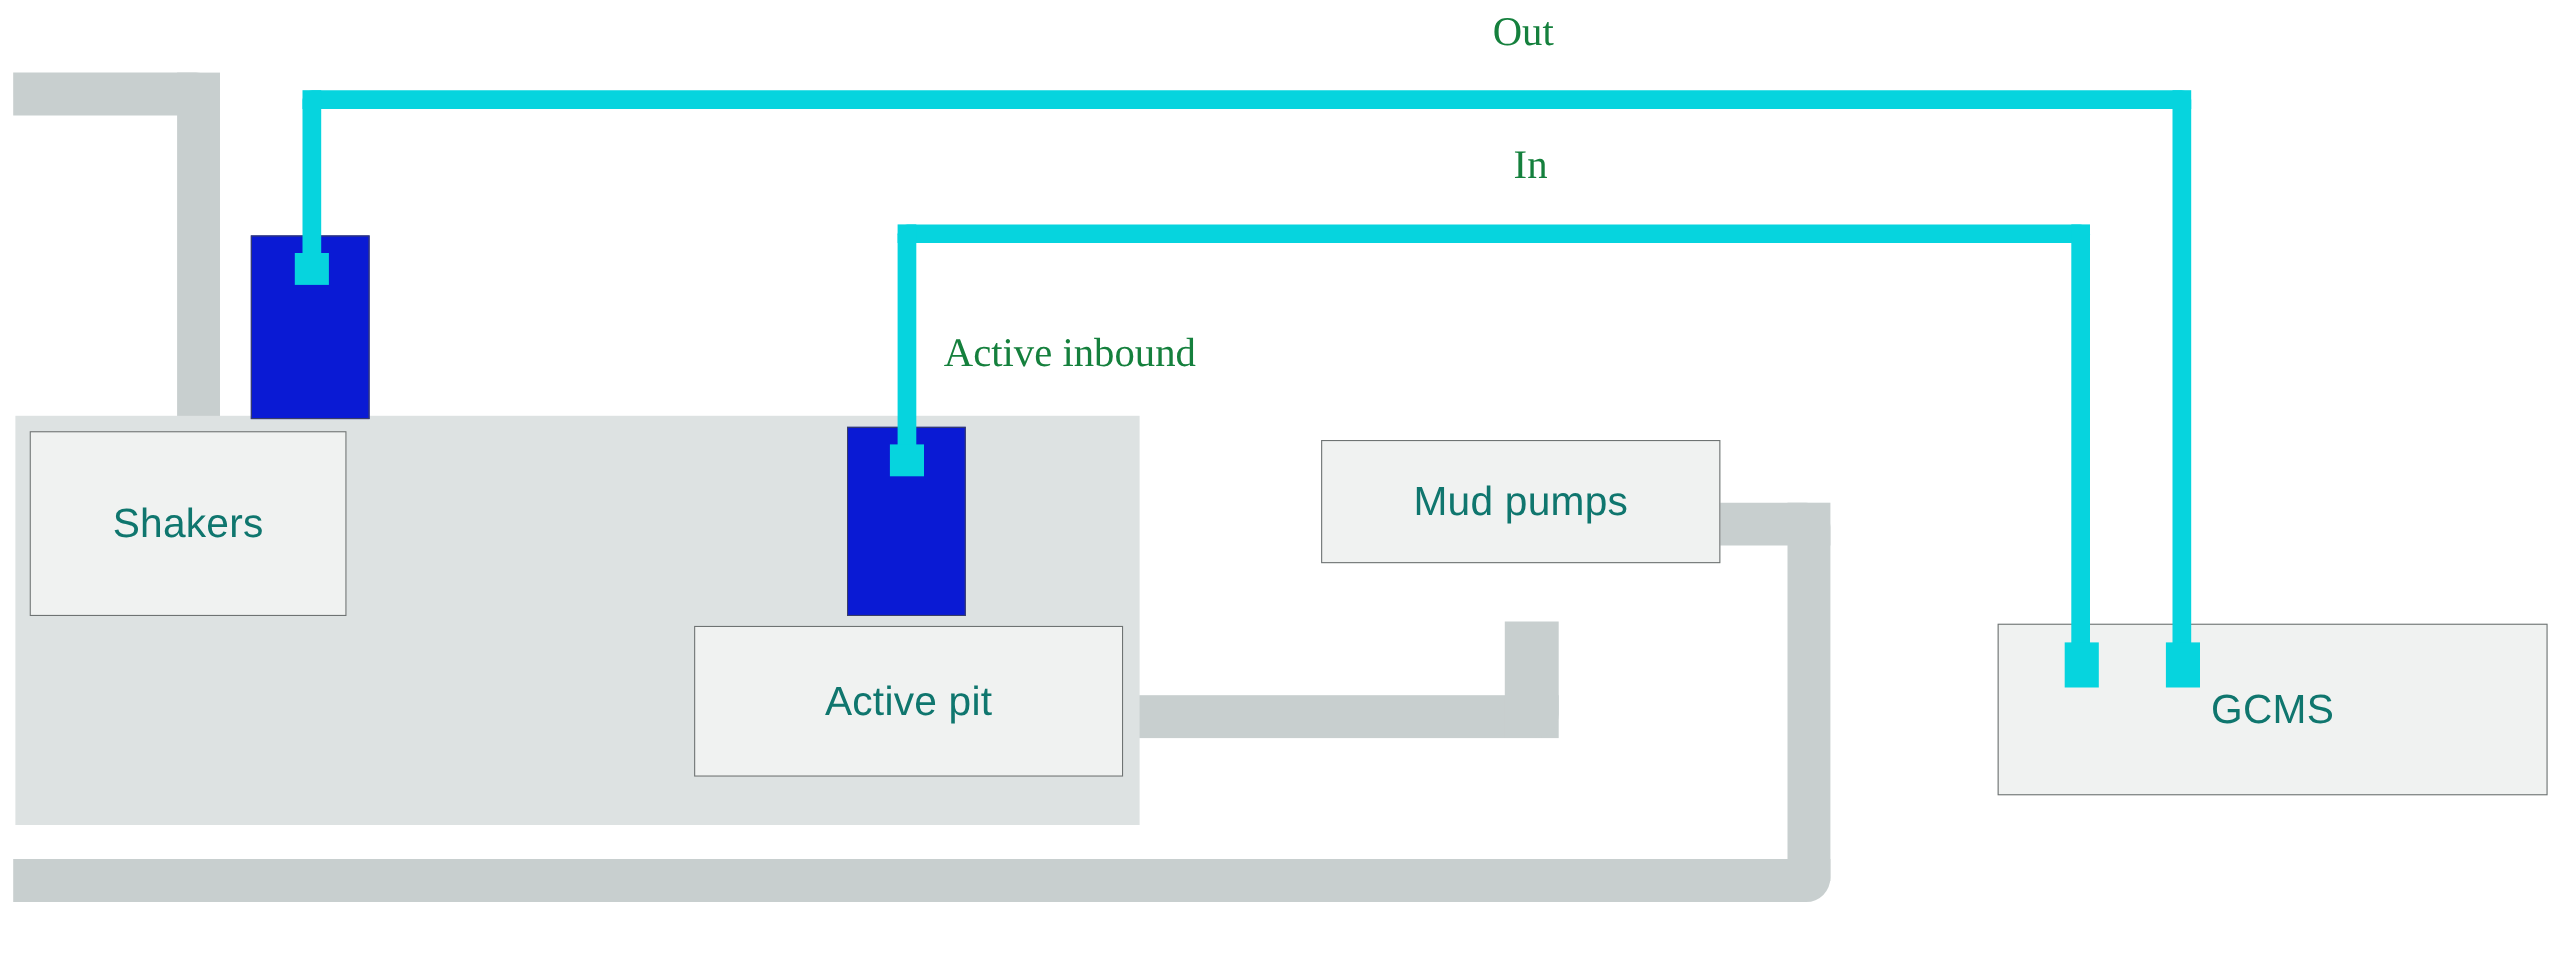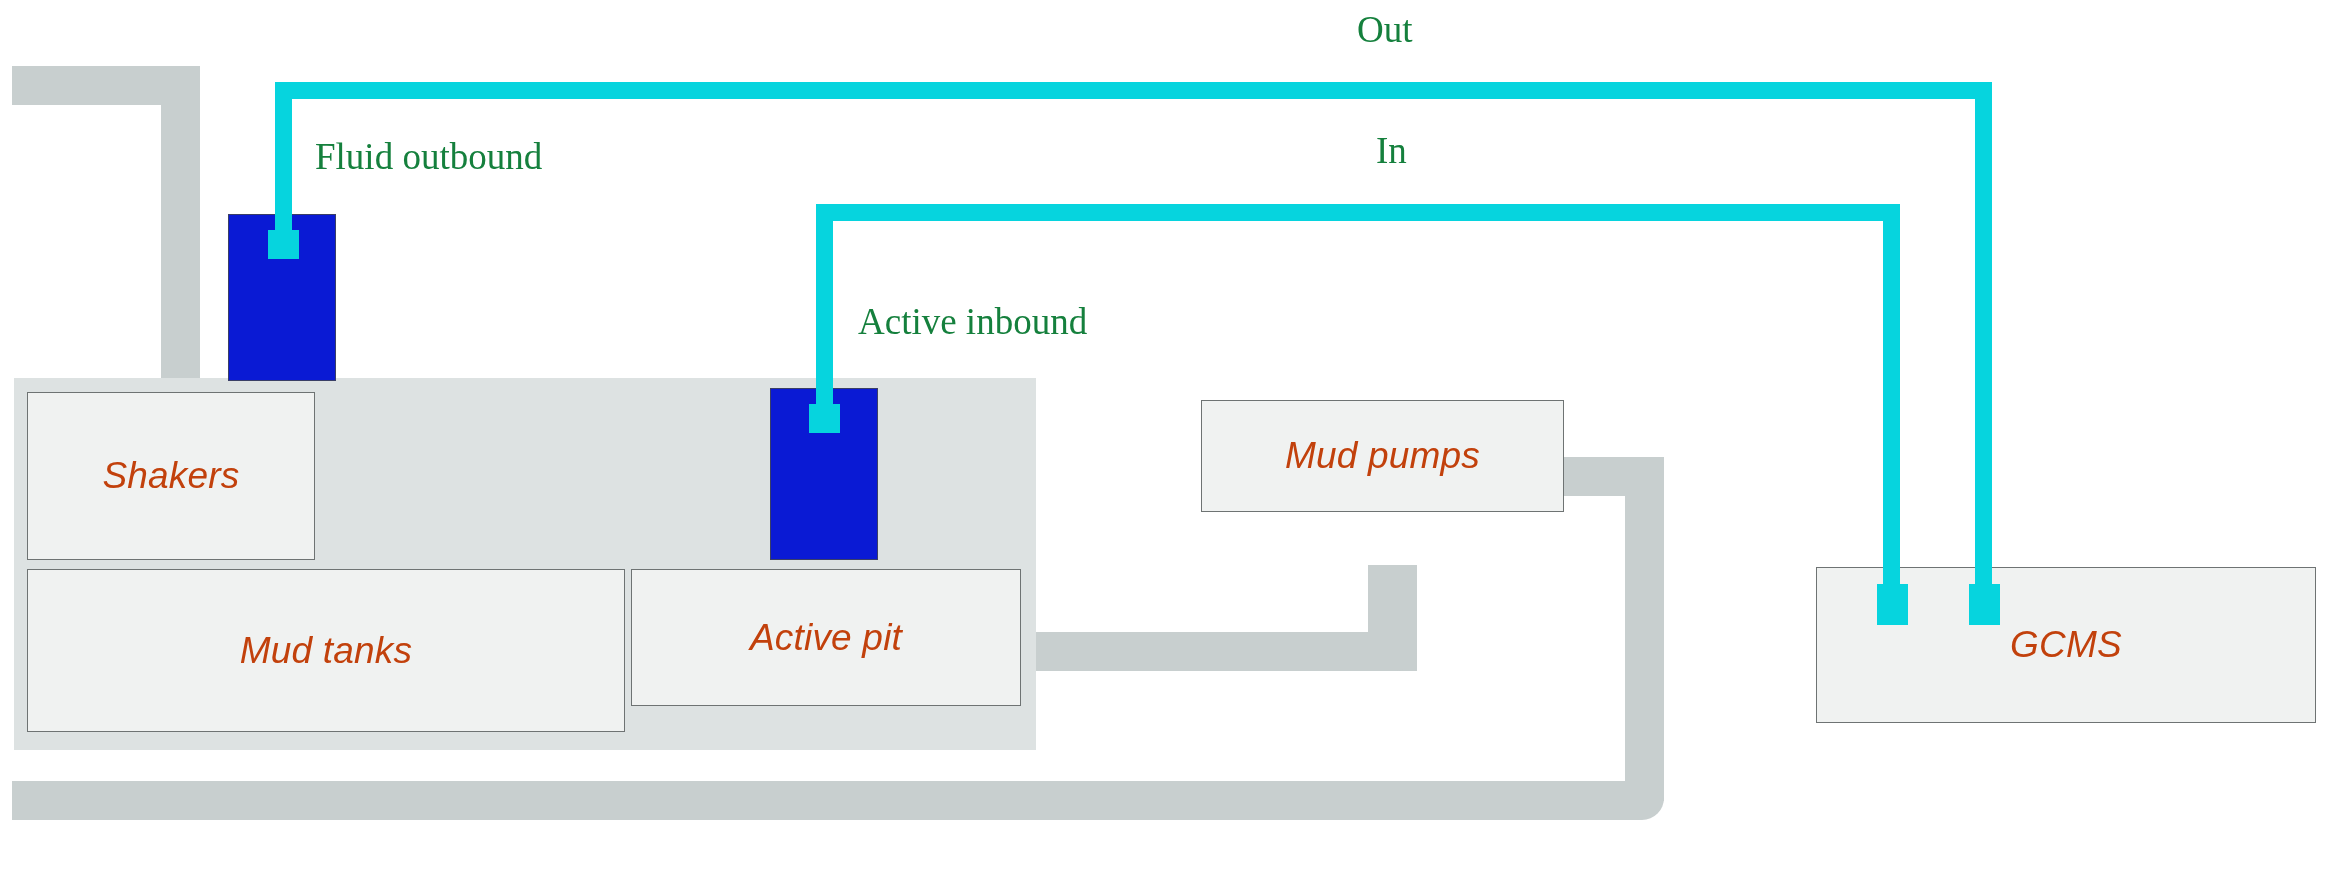--- a/index.html
+++ b/index.html
@@ -49,25 +49,24 @@
     position: absolute;
     background: #f0f2f1;
     border: 1.6px solid #6e7373;
     box-sizing: border-box;
     display: flex;
     align-items: center;
     justify-content: center;
   }
   .eq-box > span {
     font-size: 37px;
-    color: #c2410c;
+    color: #0f766e;
     font-family: "Liberation Sans", sans-serif;
     letter-spacing: 0.2px;
     white-space: nowrap;
-    font-style: italic;
   }
 
   
   .blue-vessel {
     position: absolute;
     background: #0a1ad4;
     border: 1.4px solid #3a3f66;
     box-sizing: border-box;
   }
 
@@ -94,23 +93,20 @@
   <div class="gpipe round-tr" style="left:1544px; top:457px; width:120px; height:39px;"></div>
   <div class="gpipe" style="left:1625px; top:457px; width:39px; height:344px;"></div>
   <div class="gpipe round-br" style="left:12px; top:781px; width:1652px; height:39px;"></div>
 
   <div class="plant-area" style="left:14px; top:378px; width:1022px; height:372px;"></div>
 
   <div class="eq-box" style="left:27px; top:392px; width:288px; height:168px;">
     <span>Shakers</span>
   </div>
 
-  <div class="eq-box" style="left:27px; top:569px; width:598px; height:163px;">
-    <span>Mud tanks</span>
-  </div>
 
   <div class="eq-box" style="left:631px; top:569px; width:390px; height:137px;">
     <span>Active pit</span>
   </div>
 
   <div class="eq-box" style="left:1201px; top:400px; width:363px; height:112px;">
     <span>Mud pumps</span>
   </div>
 
   <div class="eq-box" style="left:1816px; top:567px; width:500px; height:156px;">
@@ -130,17 +126,16 @@
   <div class="cpipe r-tl r-tr" style="left:816px; top:204px; width:1084px; height:17px;"></div>
   <div class="cpipe" style="left:816px; top:204px; width:17px; height:208px;"></div>
   <div class="cpipe" style="left:1883px; top:204px; width:17px; height:386px;"></div>
   <div class="cport" style="left:809px; top:404px; width:31px; height:29px;"></div>
   <div class="cport" style="left:1877px; top:584px; width:31px; height:41px;"></div>
 
   <div class="flabel" style="left:1357px; top:8px;">Out</div>
 
   <div class="flabel" style="left:1376px; top:129px;">In</div>
 
-  <div class="flabel" style="left:315px; top:135px;">Fluid outbound</div>
 
   <div class="flabel" style="left:858px; top:300px;">Active inbound</div>
 
 </div>
 
 </body></html>

